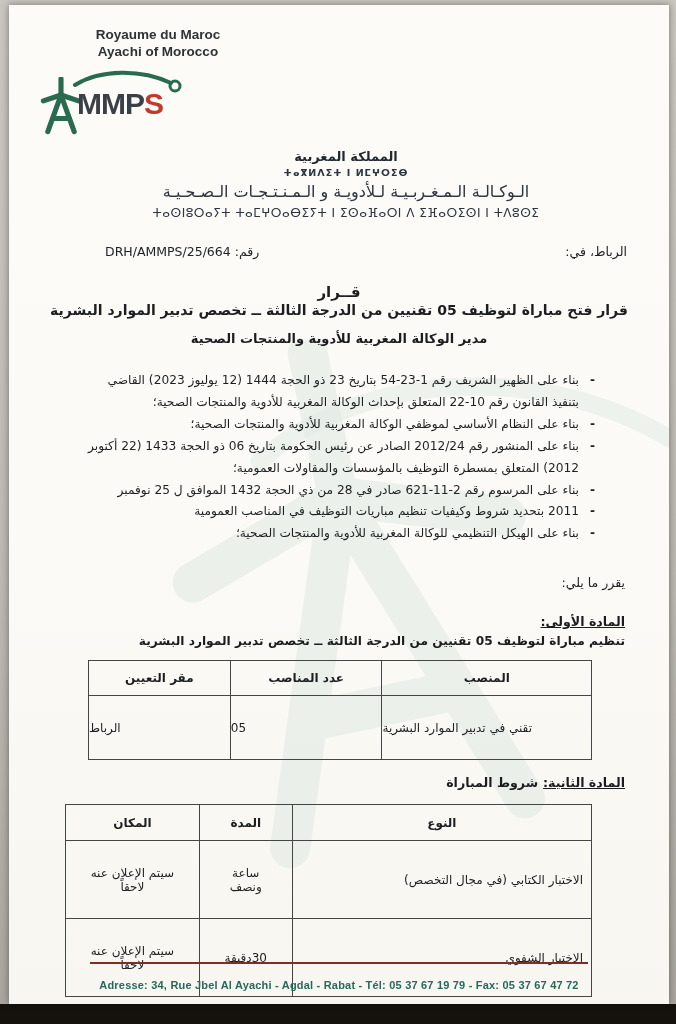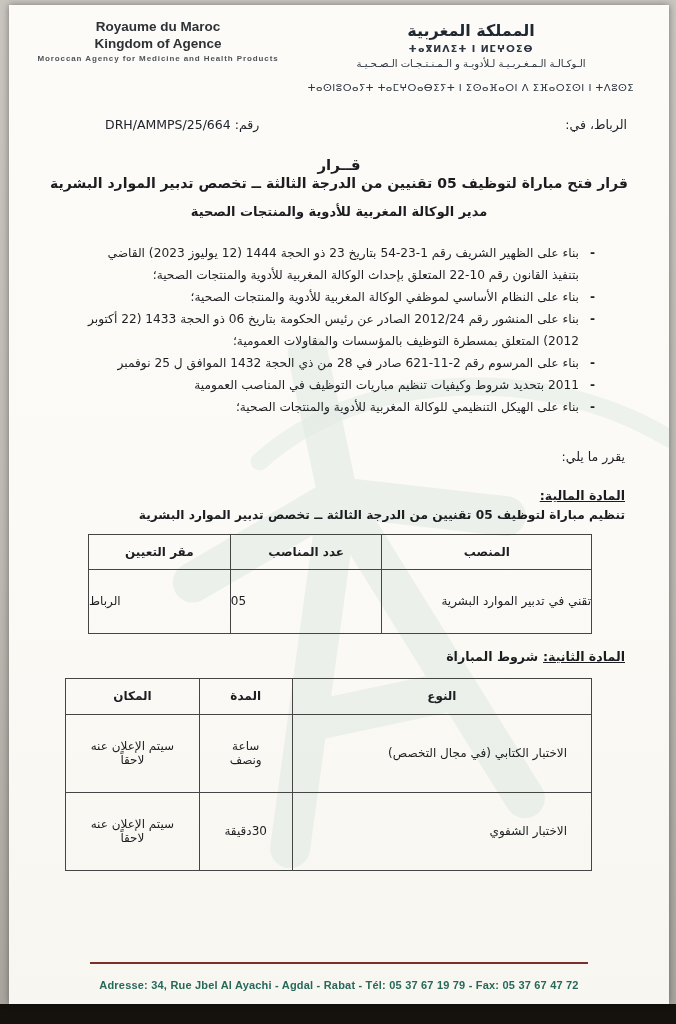--- a/index.html
+++ b/index.html
@@ -16,36 +16,36 @@
     background:linear-gradient(180deg,#fcfbf7 0%, #fbfaf6 55%, #f7f6f0 100%);
     box-shadow:0 0 7px rgba(0,0,0,.4);
     overflow:hidden;
   }
   .content { position:relative; z-index:2; }
   
   .watermark { position:absolute; z-index:1; opacity:.55; }
   .wm-star { left:150px; top:330px; transform:rotate(-12deg); }
   .wm-swoosh { left:240px; top:345px; transform:rotate(-6deg); }
   
-  .header { display:flex; direction:ltr; padding:14px 10px 0 24px; }
+  .header { display:flex; direction:ltr; padding:22px 10px 0 24px;flex-direction:column; }
   .h-left { width:250px; text-align:center; font-family:"Liberation Sans",sans-serif; }
   .country-fr,.country-en { font-weight:bold; font-size:13.5px; line-height:1.25; color:#2e3236; }
   .agency-fr { margin-top:9px; font-size:8px; font-weight:bold; letter-spacing:.4px; color:#4e555b; line-height:1.55; }
   .agency-en { font-size:8px; font-weight:bold; letter-spacing:.9px; color:#4e555b; line-height:1.55; }
   .h-logo { width:160px; position:relative; height:86px; }
   .logo-star { position:absolute; left:6px; top:16px; }
   .logo-swoosh { position:absolute; left:40px; top:8px; }
   .logo-text { position:absolute; left:44px; top:26px; font-family:"Liberation Sans",sans-serif;
                font-weight:bold; font-size:30px; letter-spacing:-1px; color:#3b4046; }
   .logo-text .s-red { color:#c0392b; }
   .h-right { flex:1; text-align:center; direction:rtl; padding-top:2px; }
-  .country-ar { font-size:16px; font-weight:bold; color:#1f2730; }
+  .country-ar { font-size:13px; font-weight:bold; color:#1f2730; }
   .tifinagh-1 { font-size:9.5px; font-weight:bold; color:#2b3440; margin-top:3px; letter-spacing:1px; }
-  .agency-ar { font-size:10px; color:#2b3440; margin-top:4px; }
-  .tifinagh-2 { font-size:10px; color:#2b3440; margin-top:13px; letter-spacing:.5px; }
+  .agency-ar { font-size:16px; color:#2b3440; margin-top:4px; }
+  .tifinagh-2 { font-size:12px; color:#2b3440; margin-top:5px; letter-spacing:.5px; }
   
   .ref-row { direction:rtl; display:flex; justify-content:space-between;
              padding:0 42px 0 96px; margin-top:24px; font-size:12.5px; color:#20242a; }
   
   .title-block { text-align:center; direction:rtl; margin-top:24px; color:#1c1d20; }
   .title-main  { font-size:15px; font-weight:bold; letter-spacing:1px; }
   .title-line1 { font-size:14px; font-weight:bold; margin-top:1px; }
   .title-line2 { font-size:13px; font-weight:bold; margin-top:13px; }
   
   .bullets { direction:rtl; margin:24px 70px 0 78px; font-size:12.2px; line-height:1.8;
@@ -58,26 +58,26 @@
   .sec-title { font-weight:bold; text-decoration:underline; }
   .sec-sub { font-weight:bold; margin-right:5px; }
   .sec-body { margin-top:5px; font-weight:bold; font-size:12.2px; }
   
   table { direction:rtl; border-collapse:collapse; color:#1d1e21; }
   th,td { border:1px solid #454545; font-size:12px; }
   th { font-weight:bold; padding:10px 4px; }
   .table1 { margin:12px 77px 0 79px; width:504px; }
   .table1 col.c1 { width:210px; } .table1 col.c2 { width:152px; } .table1 col.c3 { width:142px; }
   .table1 td { height:64px; text-align:left; vertical-align:middle; }
-  .table1 td.cell-post { text-align:right; }
+  .table1 td.cell-post { text-align:left; }
   .table2 { margin:14px 77px 0 56px; width:527px; }
   .table2 col.c1 { width:300px; } .table2 col.c2 { width:93px; } .table2 col.c3 { width:134px; }
   .table2 th { height:36px; }
   .table2 td { height:78px; text-align:center; vertical-align:middle; white-space:pre-line; }
-  .table2 td.cell-type { text-align:right; padding-right:24px; white-space:normal; }
+  .table2 td.cell-type { text-align:right; padding-right:8px; white-space:normal; }
   .art2 { margin-top:15px; }
   
   .footer { position:absolute; left:0; right:0; bottom:13px; text-align:center; z-index:2; }
   .footer-line { width:498px; margin:0 auto 15px; border-top:2px solid #7a2f28; }
   .footer-text { font-family:"Liberation Sans",sans-serif; font-weight:bold;
                  font-size:11px; letter-spacing:.2px; color:#26695b; }
 </style>
 </head>
 <body>
 
@@ -97,24 +97,40 @@
   </svg>
   <svg class="watermark wm-swoosh" width="430" height="190" viewBox="0 0 430 190" fill="none">
     <path d="M10 90 C 120 10, 300 20, 420 110" stroke="#e3ece6" stroke-width="18" stroke-linecap="round"></path>
   </svg>
 
   <div class="content">
 
     <div class="header">
       <div class="h-left">
         <div class="country-fr">Royaume du Maroc</div>
-        <div class="country-en">Kingdom of Agence</div>
-        <div class="agency-en">Moroccan Agency for Medicine and Health Products</div>
+        <div class="country-en">Ayachi of Morocco</div>
       </div>
 
+      <div class="h-logo">
+        <svg class="logo-star" width="44" height="58" viewBox="0 0 60 78" fill="none">
+          <g stroke="#2a6a4e" stroke-width="7" stroke-linecap="round">
+            <path d="M30 24 L30 2"></path>
+              <path d="M30 24 L6 32"></path>
+              <path d="M30 24 L54 32"></path>
+            <path d="M30 24 L12 74"></path>
+              <path d="M30 24 L48 74"></path>
+              <path d="M19 56 L41 56"></path>
+          </g>
+        </svg>
+        <svg class="logo-swoosh" width="112" height="28" viewBox="0 0 112 28" fill="none">
+          <path d="M2 16 C 28 0, 68 0, 98 14" stroke="#2a6a4e" stroke-width="4" stroke-linecap="round"></path>
+          <circle cx="102" cy="17" r="5" stroke="#2a6a4e" stroke-width="3"></circle>
+        </svg>
+        <div class="logo-text"><span>MMP</span><span class="s-red">S</span></div>
+      </div>
 
       <div class="h-right">
         <div class="country-ar">المملكة المغربية</div>
         <div class="tifinagh-1">ⵜⴰⴳⵍⴷⵉⵜ ⵏ ⵍⵎⵖⵔⵉⴱ</div>
         <div class="agency-ar">الـوكـالـة الـمـغـربـيـة لـلأدويـة و الـمـنـتـجـات الـصـحـيـة</div>
         <div class="tifinagh-2">ⵜⴰⵙⵏⵓⵔⴰⵢⵜ ⵜⴰⵎⵖⵔⴰⴱⵉⵢⵜ ⵏ ⵉⵙⴰⴼⴰⵔⵏ ⴷ ⵉⴼⴰⵔⵉⵙⵏ ⵏ ⵜⴷⵓⵙⵉ</div>
       </div>
     </div>
 
     <div class="ref-row">
@@ -133,21 +149,21 @@
       <li>بناء على النظام الأساسي لموظفي الوكالة المغربية للأدوية والمنتجات الصحية؛</li>
       <li>بناء على المنشور رقم 2012/24 الصادر عن رئيس الحكومة بتاريخ 06 ذو الحجة 1433 (22 أكتوبر 2012) المتعلق بمسطرة التوظيف بالمؤسسات والمقاولات العمومية؛</li>
       <li>بناء على المرسوم رقم 2-11-621 صادر في 28 من ذي الحجة 1432 الموافق ل 25 نوفمبر</li>
       <li>2011 بتحديد شروط وكيفيات تنظيم مباريات التوظيف في المناصب العمومية</li>
       <li>بناء على الهيكل التنظيمي للوكالة المغربية للأدوية والمنتجات الصحية؛</li>
     </ul>
 
     <div class="decide">يقرر ما يلي:</div>
 
     <div class="section">
-      <span class="sec-title">المادة المالية:</span>
+      <span class="sec-title">المادة الأولى:</span>
       <div class="sec-body">تنظيم مباراة لتوظيف 05 تقنيين من الدرجة الثالثة ــ تخصص تدبير الموارد البشرية</div>
     </div>
 
     <table class="table1">
       <colgroup>
           <col class="c1">
           <col class="c2">
           <col class="c3">
         </colgroup>
       <thead>

